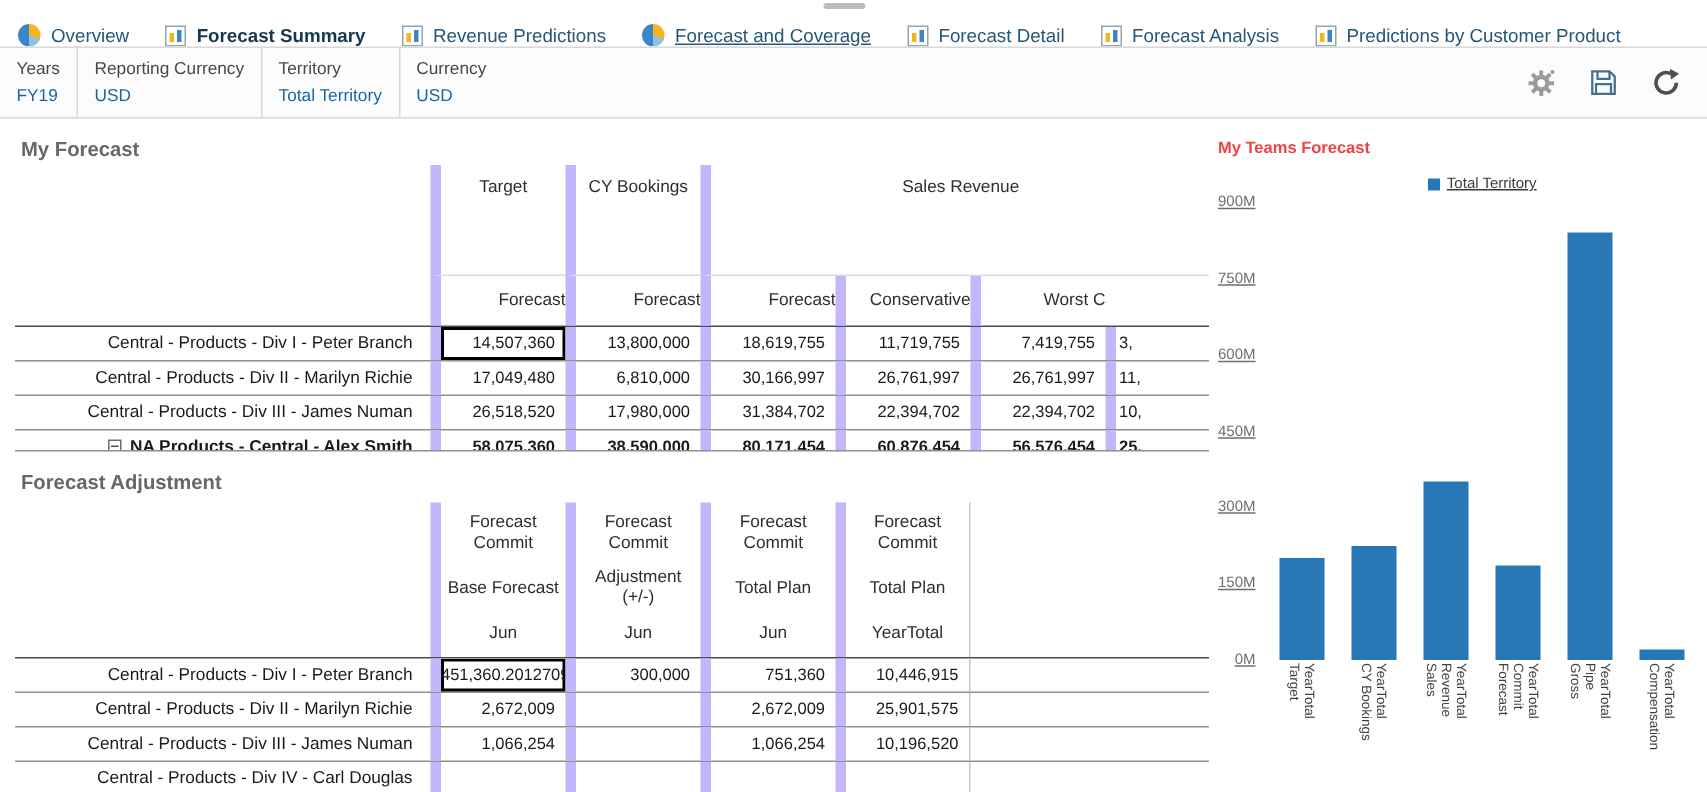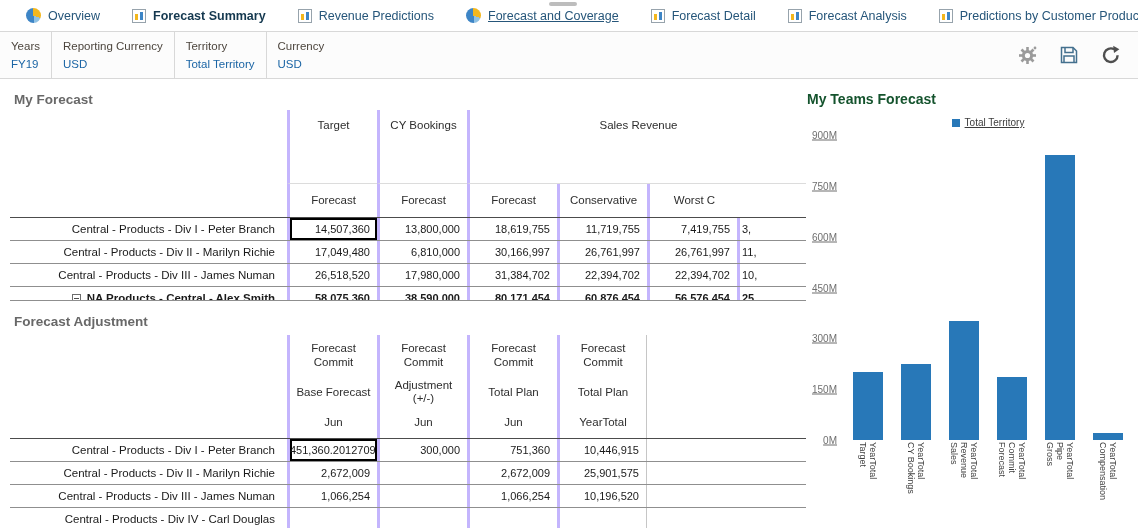--- a/index.html
+++ b/index.html
@@ -1,21 +1,21 @@
 <!DOCTYPE html>
 <html><head>
 <meta charset="utf-8">
 <style>
   * { box-sizing: border-box; margin: 0; padding: 0; }
   html, body { width: 1138px; height: 528px; overflow: hidden; background: #fff;
     font-family: "Liberation Sans", sans-serif; position: relative; }
 
   
   .tabbar { position: absolute; top: 0; left: 0; right: 0; height: 31px;
-    display: flex; align-items: center; padding-left: 26px; gap: 32px; background: #fff; }
+    display: flex; align-items: flex-end; padding-left: 12px; gap: 24px; background: #fff; }
   .tab { display: flex; align-items: center; gap: 7px; cursor: pointer; white-space: nowrap; }
   .tab-label { font-size: 12.5px; color: #26567a; }
   .tab.active .tab-label { color: #14384f; font-weight: bold; }
   .tab.underlined .tab-label { text-decoration: underline; }
   .pie-ic { width: 15px; height: 15px; border-radius: 50%; flex: none;
     background: conic-gradient(#f3b71d 0deg 110deg, #8fc1e3 110deg 180deg, #3d85c6 180deg 360deg); }
   .grid-ic { width: 14px; height: 14px; border: 1px solid #97a3ac; background: #fff; position: relative; flex: none; }
   .grid-ic::before { content: ""; position: absolute; left: 2px; bottom: 2px; width: 3px; height: 6px; background: #f3b71d; }
   .grid-ic::after  { content: ""; position: absolute; left: 7px; bottom: 2px; width: 3px; height: 8px; background: #3d85c6; }
   .tab-scroll { position: absolute; top: 2px; left: 549px; width: 28px; height: 4px;
@@ -33,43 +33,43 @@
   .tool-btn { width: 22px; height: 22px; display: flex; align-items: center; justify-content: center; cursor: pointer; }
 
   
   .left-panel { position: absolute; top: 79px; left: 0; width: 806px; height: 449px; overflow: hidden; }
   .section-title { font-size: 13.5px; font-weight: bold; color: #686868; margin: 12px 0 0 14px; line-height: 17px; }
   .mf-wrap { margin: 2px 0 0 10px; }
   .fa-wrap { margin: 5px 0 0 10px; }
   .mf-grid { display: grid; grid-template-columns: 277px 90px 90px 90px 90px 90px 70px; }
   .fa-grid { display: grid; grid-template-columns: 277px 90px 90px 90px 90px; }
   .cell { font-size: 11px; color: #1a1a1a; overflow: hidden; }
-  .b-l { border-left: 3px solid #c4b5fd; }
+  .b-l { border-left: 7px solid #c4b5fd; }
   .b-r { border-right: 1px solid #c6c6c6; }
   .grp { height: 74px; padding-top: 9px; text-align: center; font-size: 11.5px; color: #2e2e2e;
     border-bottom: 1px solid #dcdcdc; }
   .span4 { grid-column: span 4; }
-  .mfh-sub .sub { height: 33px; line-height: 33px; text-align: center; font-size: 11.5px; color: #2e2e2e; }
+  .mfh-sub .sub { height: 33px; line-height: 33px; text-align: right; font-size: 11.5px; color: #2e2e2e; }
   .mfh-sub, .fah { border-bottom: 1px solid #4c4c4c; }
   .row { height: 23px; border-bottom: 1px solid #8f8f8f; }
   .rowlabel { text-align: right; padding-right: 12px; line-height: 22px; font-size: 11.5px; white-space: nowrap; }
   .num { text-align: right; padding-right: 7px; line-height: 22px; white-space: nowrap; }
   .clipcol { text-align: left; padding-left: 2px; padding-right: 0; }
   .sel { box-shadow: inset 0 0 0 2px #000; }
   .boldrow .cell { font-weight: bold; }
   .mf-rows { height: 83px; overflow: hidden; border-bottom: 1px solid #8f8f8f; }
   .collapse-box { display: inline-block; width: 9px; height: 9px; border: 1px solid #6d6d6d;
     position: relative; margin-right: 6px; vertical-align: middle; background: #fff; }
   .collapse-box::after { content: ""; position: absolute; left: 1px; right: 1px; top: 3px; height: 1px; background: #4d4d4d; }
   .fahc { height: 103px; padding: 7px 3px 9px; display: flex; flex-direction: column;
     justify-content: space-between; text-align: center; font-size: 11.5px; color: #2e2e2e; line-height: 13.5px; }
 
   
   .chart-panel { position: absolute; left: 806px; top: 79px; width: 330px; height: 449px; }
-  .chart-title { font-size: 14px; font-weight: bold; color: #14532d; margin: 12px 0 0 1px; line-height: 17px; }
+  .chart-title { font-size: 11px; font-weight: bold; color: #ef4444; margin: 12px 0 0 6px; line-height: 17px; }
   .legend { margin: 9px 4px 0 38px; display: flex; justify-content: center; align-items: center; gap: 5px; height: 11px; }
   .legend-swatch { width: 8px; height: 8px; flex: none; }
   .legend-label { font-size: 10px; color: #3c3c3c; text-decoration: underline; }
   .plot { position: relative; margin: 7px 4px 0 38px; height: 305px; }
   .y-axis { position: absolute; inset: 0; pointer-events: none; }
   .ytick { position: absolute; right: 100%; padding-right: 7px; transform: translateY(50%);
     font-size: 10px; color: #6f6f6f; white-space: nowrap; text-decoration: underline; }
   .bars { position: absolute; inset: 0; display: flex; align-items: flex-end; }
   .bar-slot { flex: 1; display: flex; justify-content: center; align-items: flex-end; height: 100%; }
   .bar { width: 30px; }

